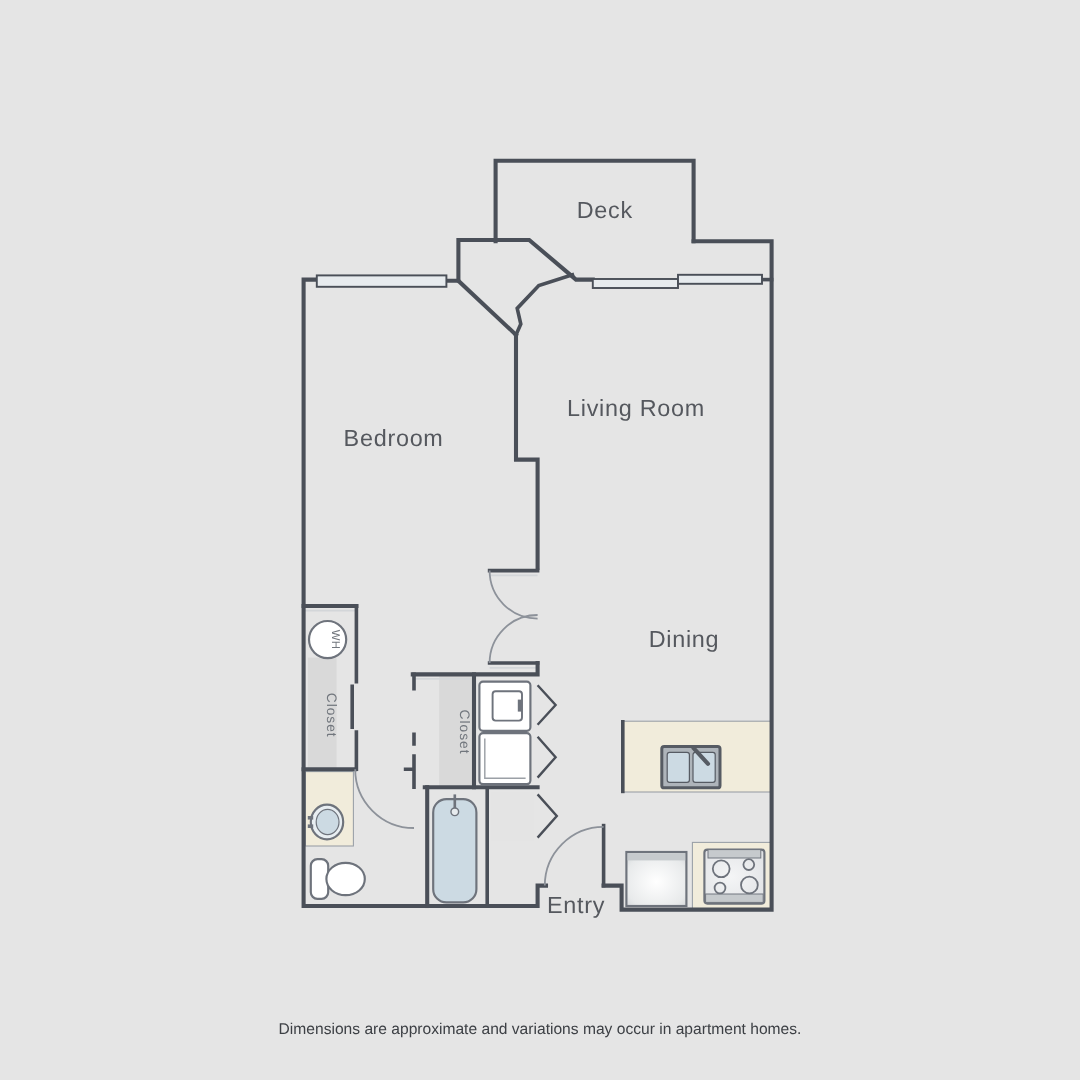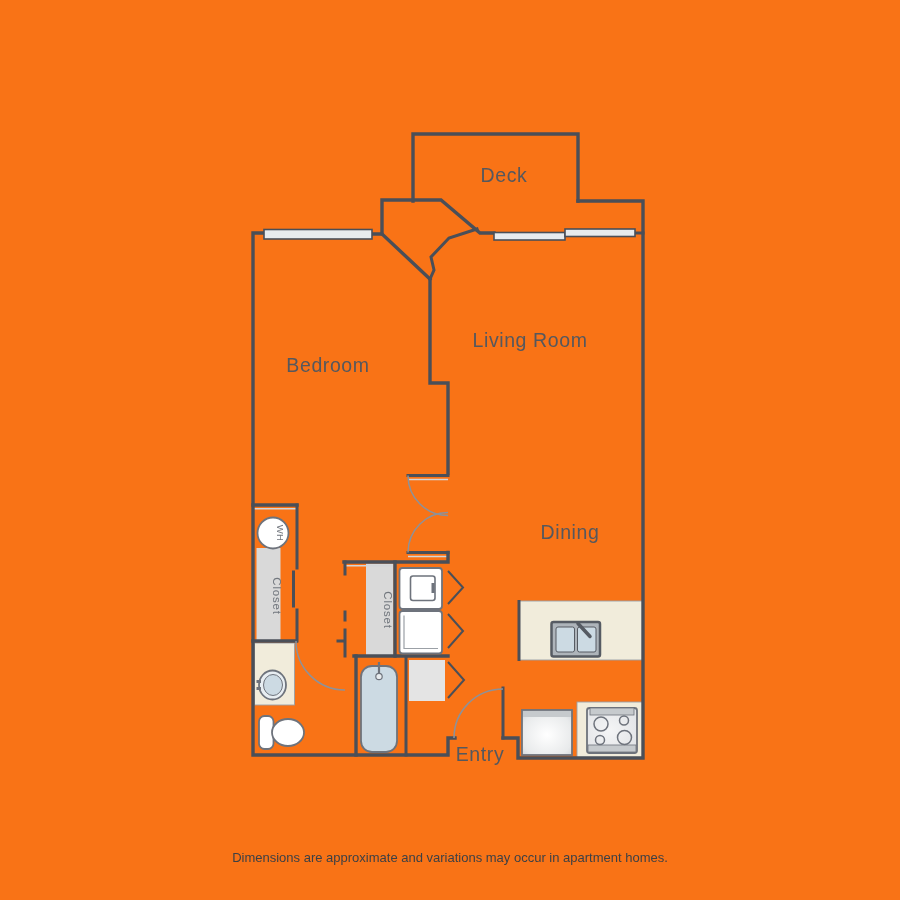--- a/index.html
+++ b/index.html
@@ -1,16 +1,16 @@
 <!DOCTYPE html>
 <html><head>
 <meta charset="utf-8">
 <style>
   html,body{margin:0;padding:0;background:#ffffff;}
-  .page{position:relative;width:900px;height:900px;background:#f97316;overflow:hidden;
+  .page{position:relative;width:900px;height:900px;background:#e5e5e5;overflow:hidden;
         font-family:"Liberation Sans", sans-serif;}
   svg text{font-family:"Liberation Sans", sans-serif;}
   .room-label{fill:#55585e;font-size:19.5px;letter-spacing:0.6px;}
   .closet-label{fill:#71767d;font-size:11.5px;letter-spacing:0.8px;}
   .wh-label{fill:#71767d;font-size:9.5px;letter-spacing:0.4px;}
   .wall{stroke:#4a4f58;stroke-width:3.4;fill:none;stroke-linecap:square;}
   .wall-thin{stroke:#4a4f58;stroke-width:3;fill:none;stroke-linecap:square;}
   .door-arc{stroke:#8d929a;stroke-width:1.5;fill:none;}
   .shadow{stroke:#d3d6d9;stroke-width:1.4;fill:none;}
   .fixture{stroke:#6e737c;stroke-width:1.8;fill:#ffffff;}

